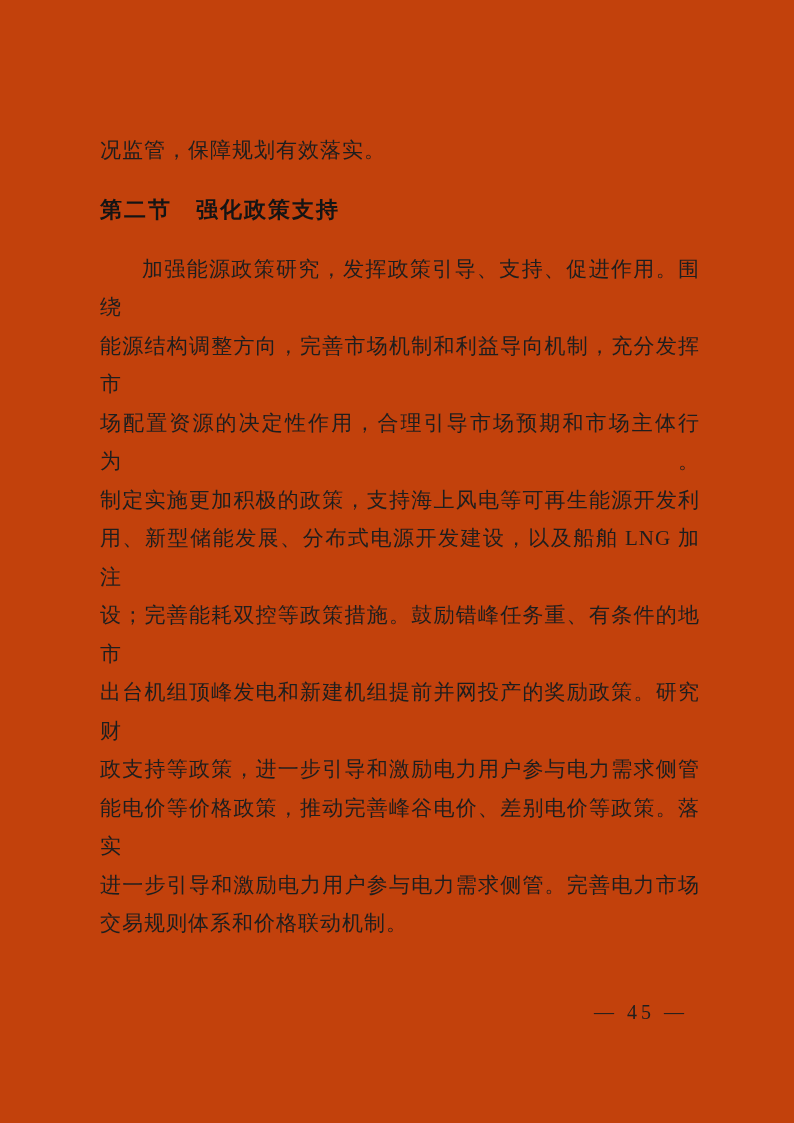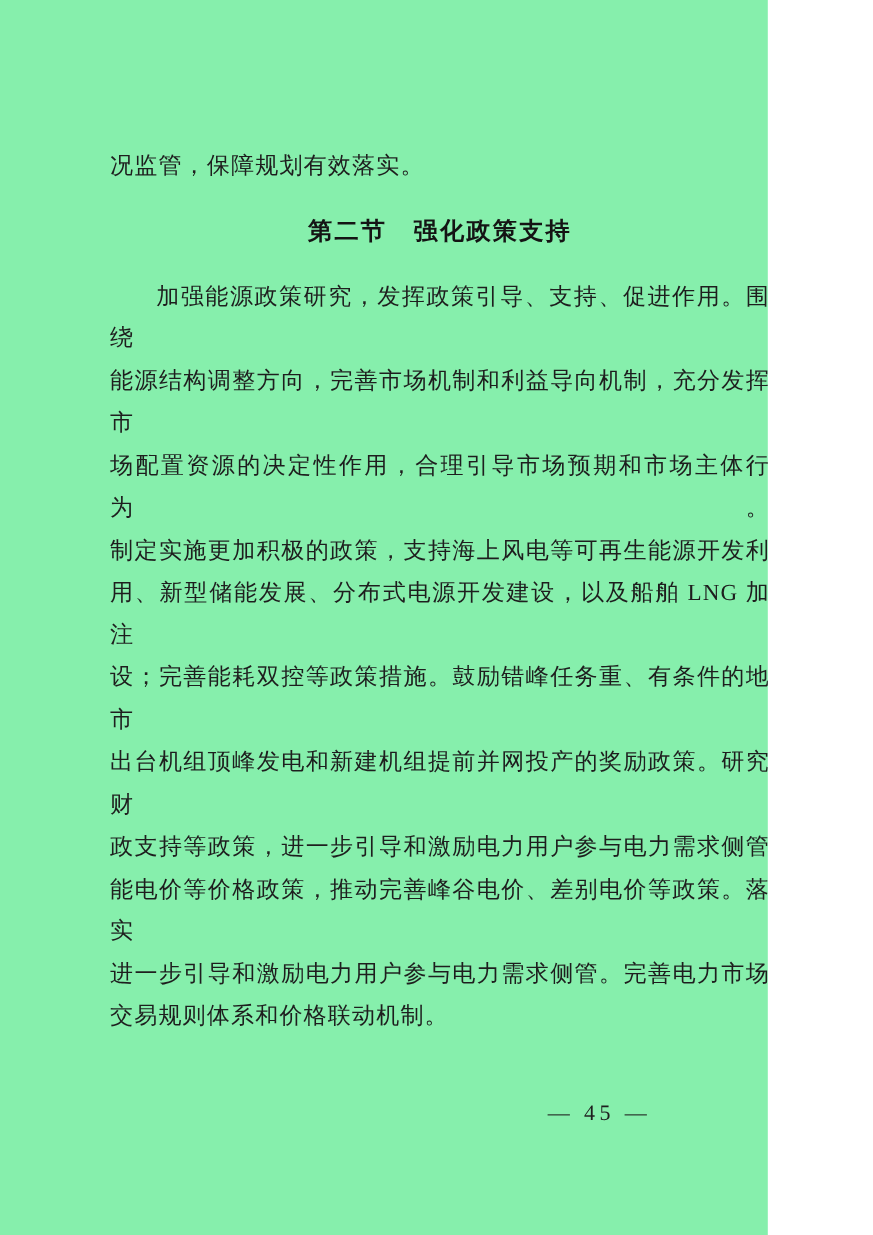--- a/index.html
+++ b/index.html
@@ -2,23 +2,23 @@
 <html><head>
 <meta charset="utf-8">
 <style>
   html, body {
     margin: 0;
     padding: 0;
     background: #ffffff;
   }
   .page {
     position: relative;
-    width: 698px;
+    width: 794px;
     height: 1123px;
-    background: #86efac;
+    background: #c2410c;
     overflow: hidden;
     font-family: "Liberation Serif", "DejaVu Serif", serif;
     color: #1e1e1e;
   }
   .content {
     position: absolute;
     left: 100px;
     top: 0;
     width: 600px;
   }
@@ -39,21 +39,20 @@
   }
   .intro {
     margin-top: 131px;
   }
   .section-heading {
     font-family: "Liberation Sans", "DejaVu Sans", sans-serif;
     font-weight: 700;
     font-size: 22px;
     line-height: 28px;
     letter-spacing: 2px;
-    text-align: center;
     color: #141414;
     margin: 26px 0 0 0;
   }
   .paragraph {
     margin-top: 26px;
   }
   .page-number {
     position: absolute;
     top: 1000px;
     right: 106px;

